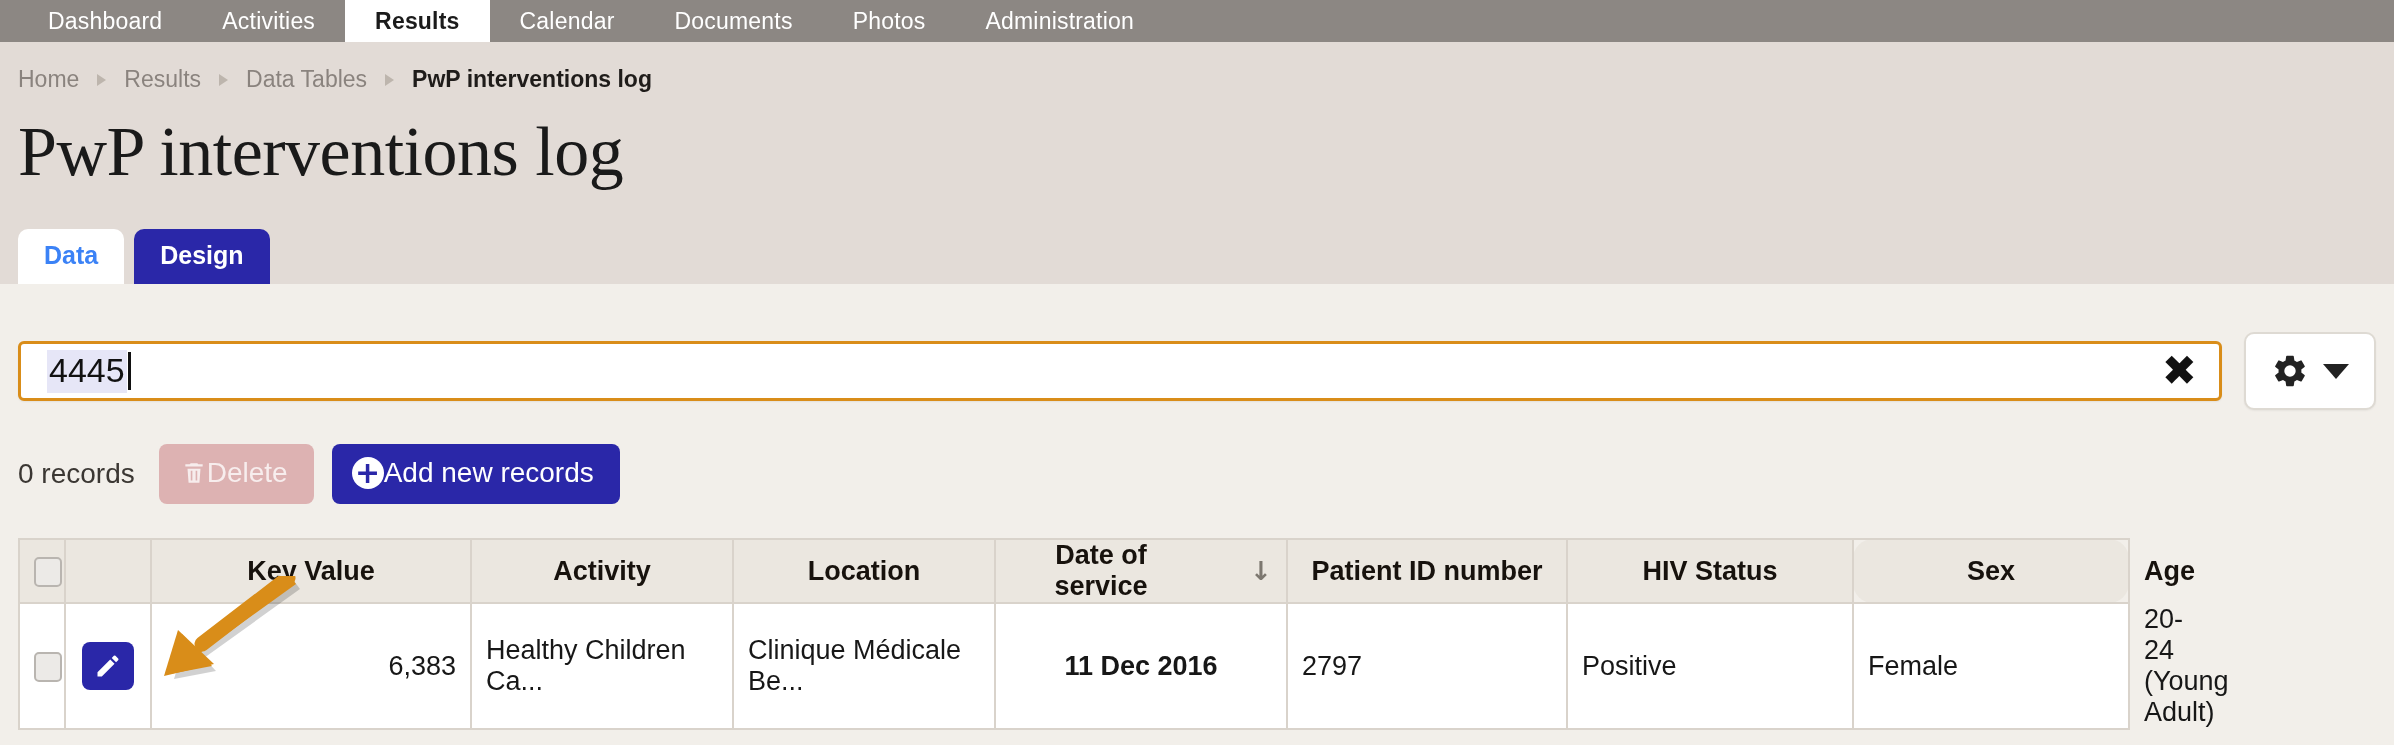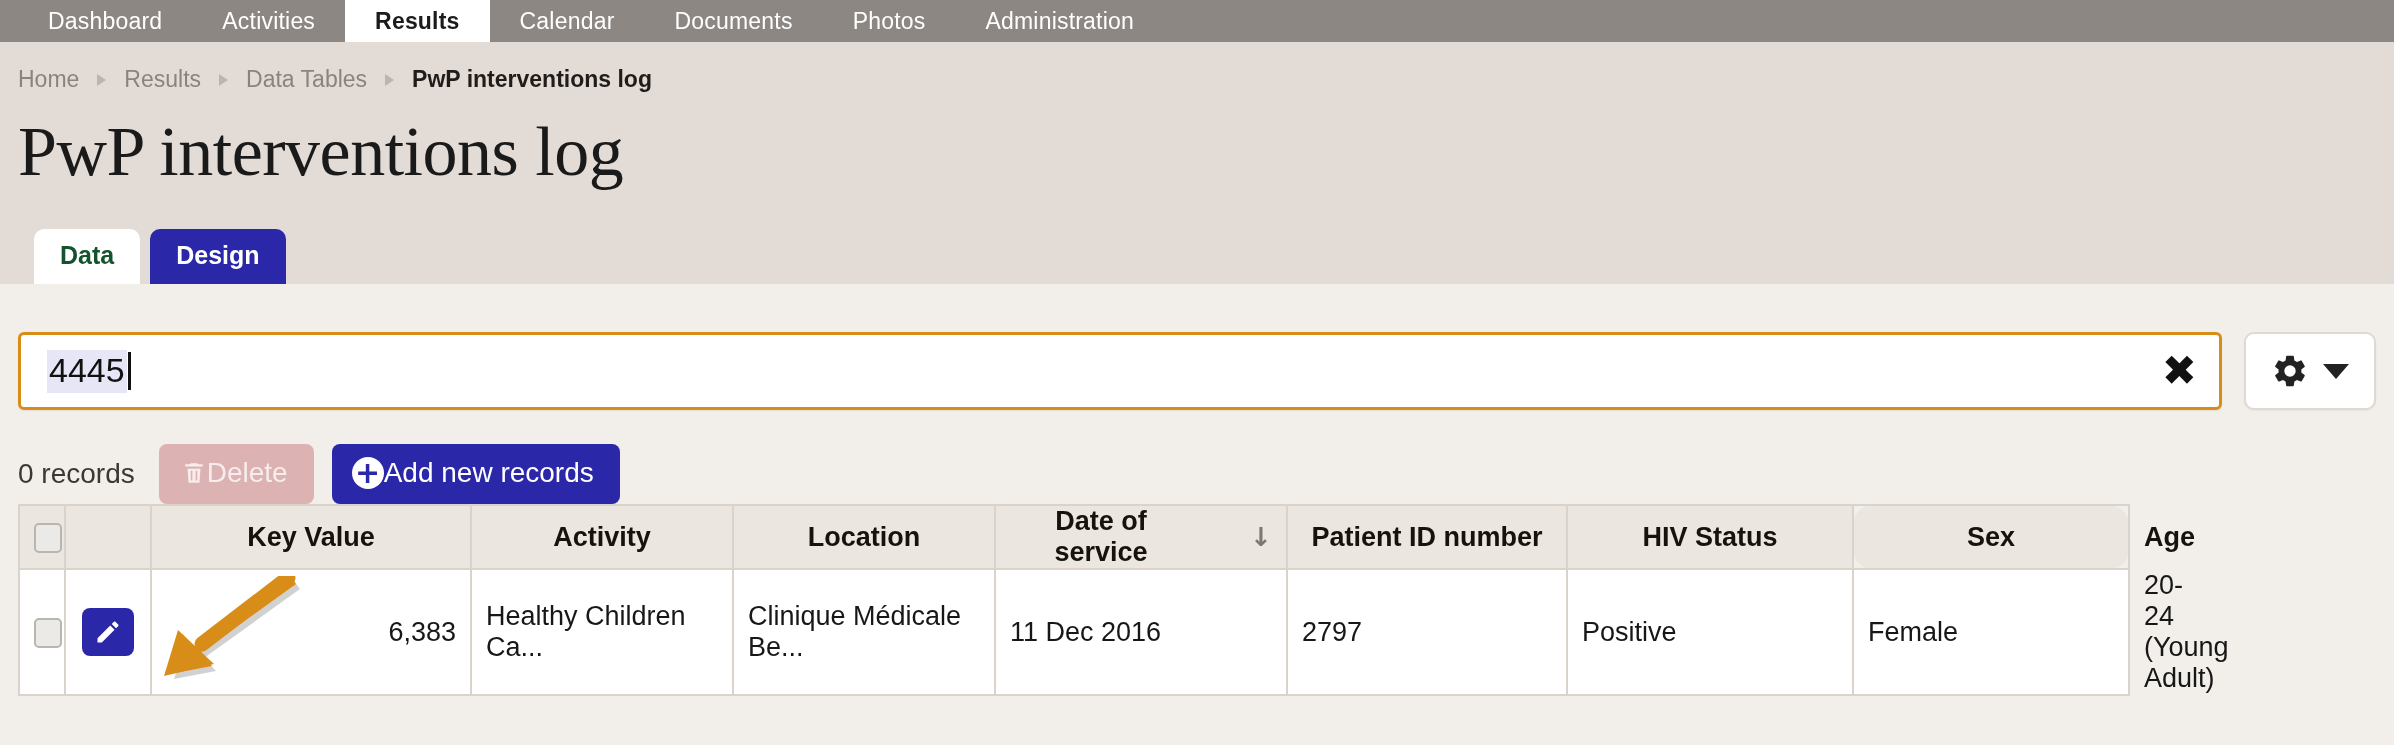--- a/index.html
+++ b/index.html
@@ -67,39 +67,39 @@
     left:18px; bottom:0;
     display:flex; align-items:flex-end;
     gap:10px;
   }
   .tab{
     font-size:25px; font-weight:bold;
     padding:12px 26px 14px 26px;
     border-radius:10px 10px 0 0;
     cursor:pointer; white-space:nowrap;
   }
-  .tab.active{ background:#ffffff; color:#14532d;margin-left:16px; }
+  .tab.active{ background:#ffffff; color:#3b82f6; }
   .tab.inactive{ background:#2a27a8; color:#ffffff; }
 
   
   .content{
     background:#f2efea;
     padding:0 18px;
     position:relative;
     height:calc(745px - 50px - 227px);
   }
 
   .searchrow{
     display:flex; align-items:center;
     padding-top:48px;
     gap:22px;
   }
   .searchbox{
     flex:1 1 auto;
-    height:78px;
+    height:60px;
     background:#ffffff;
     border:3px solid #d98d19;
     border-radius:6px;
     display:flex; align-items:center;
     padding:0 22px 0 26px;
     box-shadow:0 1px 2px rgba(0,0,0,.06);
   }
   .search-value-wrap{
     flex:1 1 auto;
     display:flex; align-items:center;
@@ -167,21 +167,21 @@
   .plus-circle{
     width:32px;height:32px;border-radius:50%;
     background:#fff; color:#2a27a8;
     display:flex;align-items:center;justify-content:center;
     font-size:30px; font-weight:bold; line-height:1;
     font-family:"DejaVu Sans", sans-serif;
     flex:0 0 auto;
   }
 
   
-  .tablewrap{ width:2042px; }
+  .tablewrap{ margin-top:34px; width:2042px; }
   table.grid{
     border-collapse:collapse;
     table-layout:fixed;
     width:100%;
     font-size:27px;
   }
   table.grid th, table.grid td{
     border:2px solid #d9d3cb;
     height:56px;
     padding:0 14px;
@@ -198,21 +198,21 @@
   th.c-edit,  td.c-edit { width:86px; padding:0; text-align:center; }
   .col-key   { width:320px; }
   .col-act   { width:262px; }
   .col-loc   { width:262px; }
   .col-date  { width:292px; }
   .col-pid   { width:280px; }
   .col-hiv   { width:286px; }
   .col-sex   { width:276px;border-radius:20px; }
   .col-age   { width:auto; }
   td.num{ text-align:right; }
-  td.ctr{ text-align:left; }
+  td.ctr{ text-align:center;font-weight:bold; }
   .chk{
     width:28px;height:30px;
     border:2px solid #b9b5b0;
     border-radius:5px;
     background:#eceae7;
     display:inline-block;
     vertical-align:middle;
     cursor:pointer;
   }
   .editbtn{

